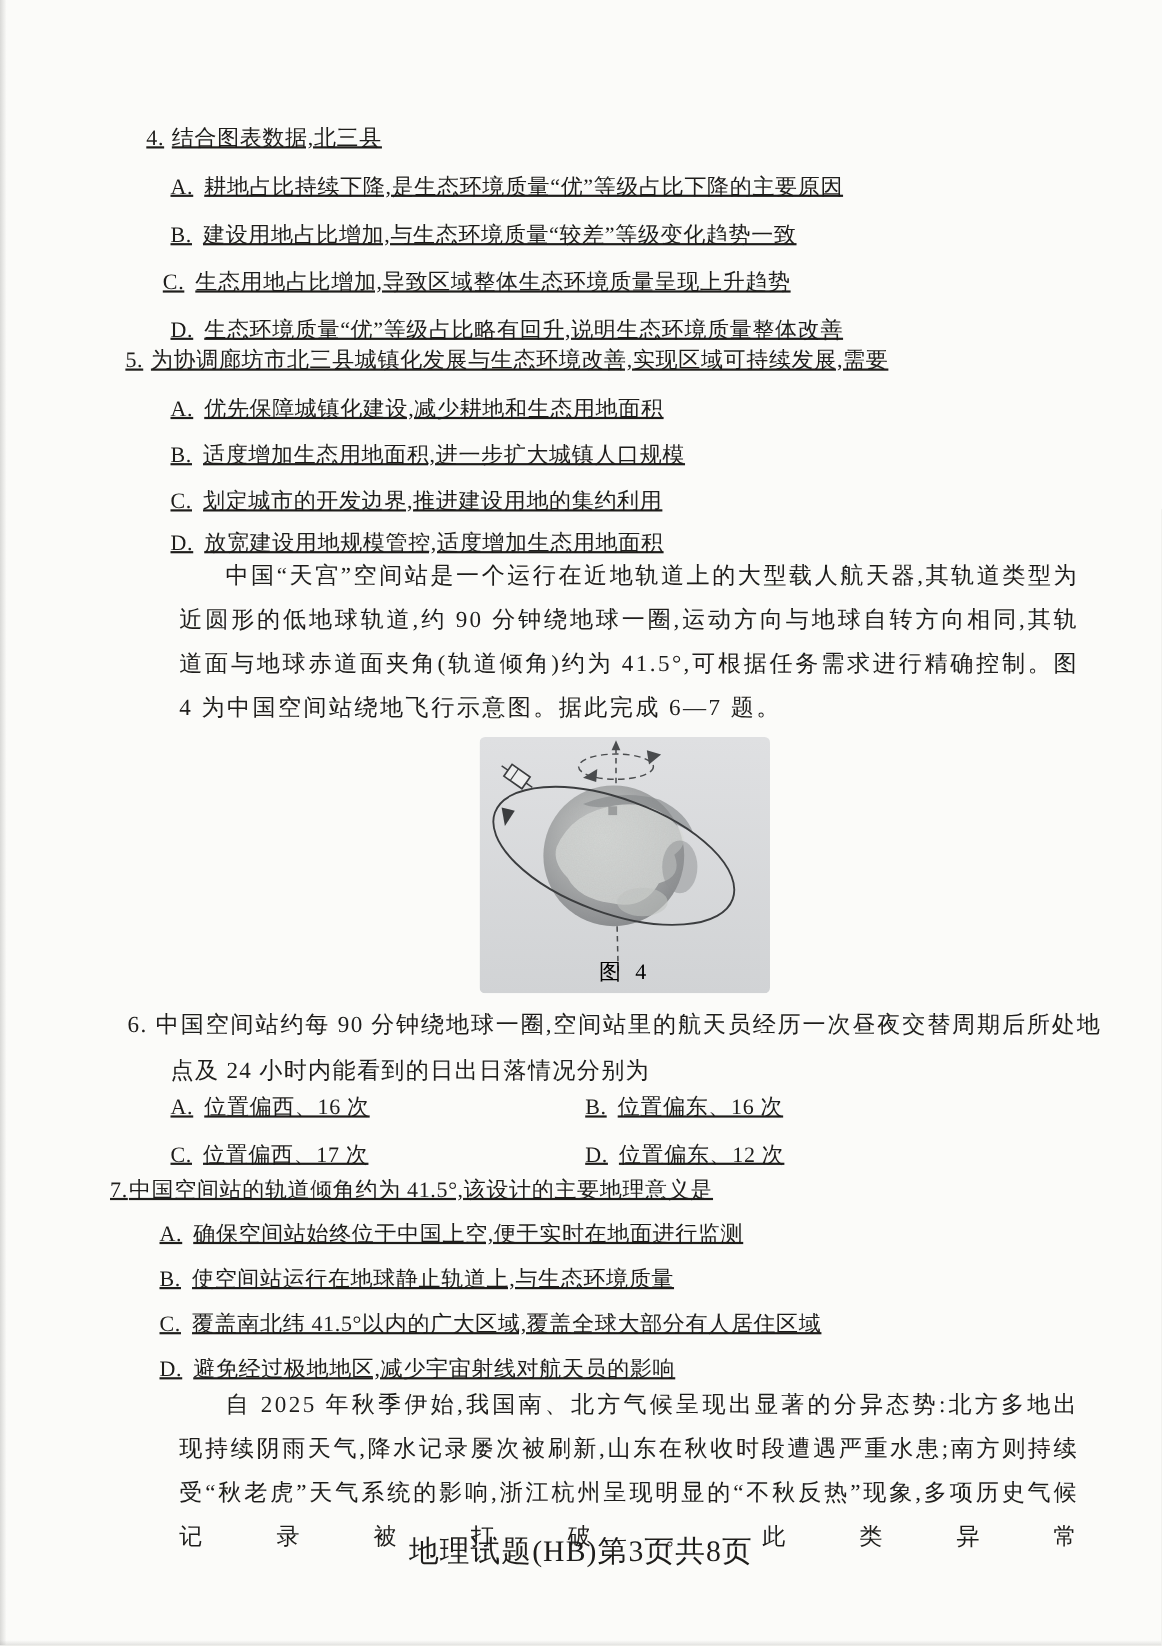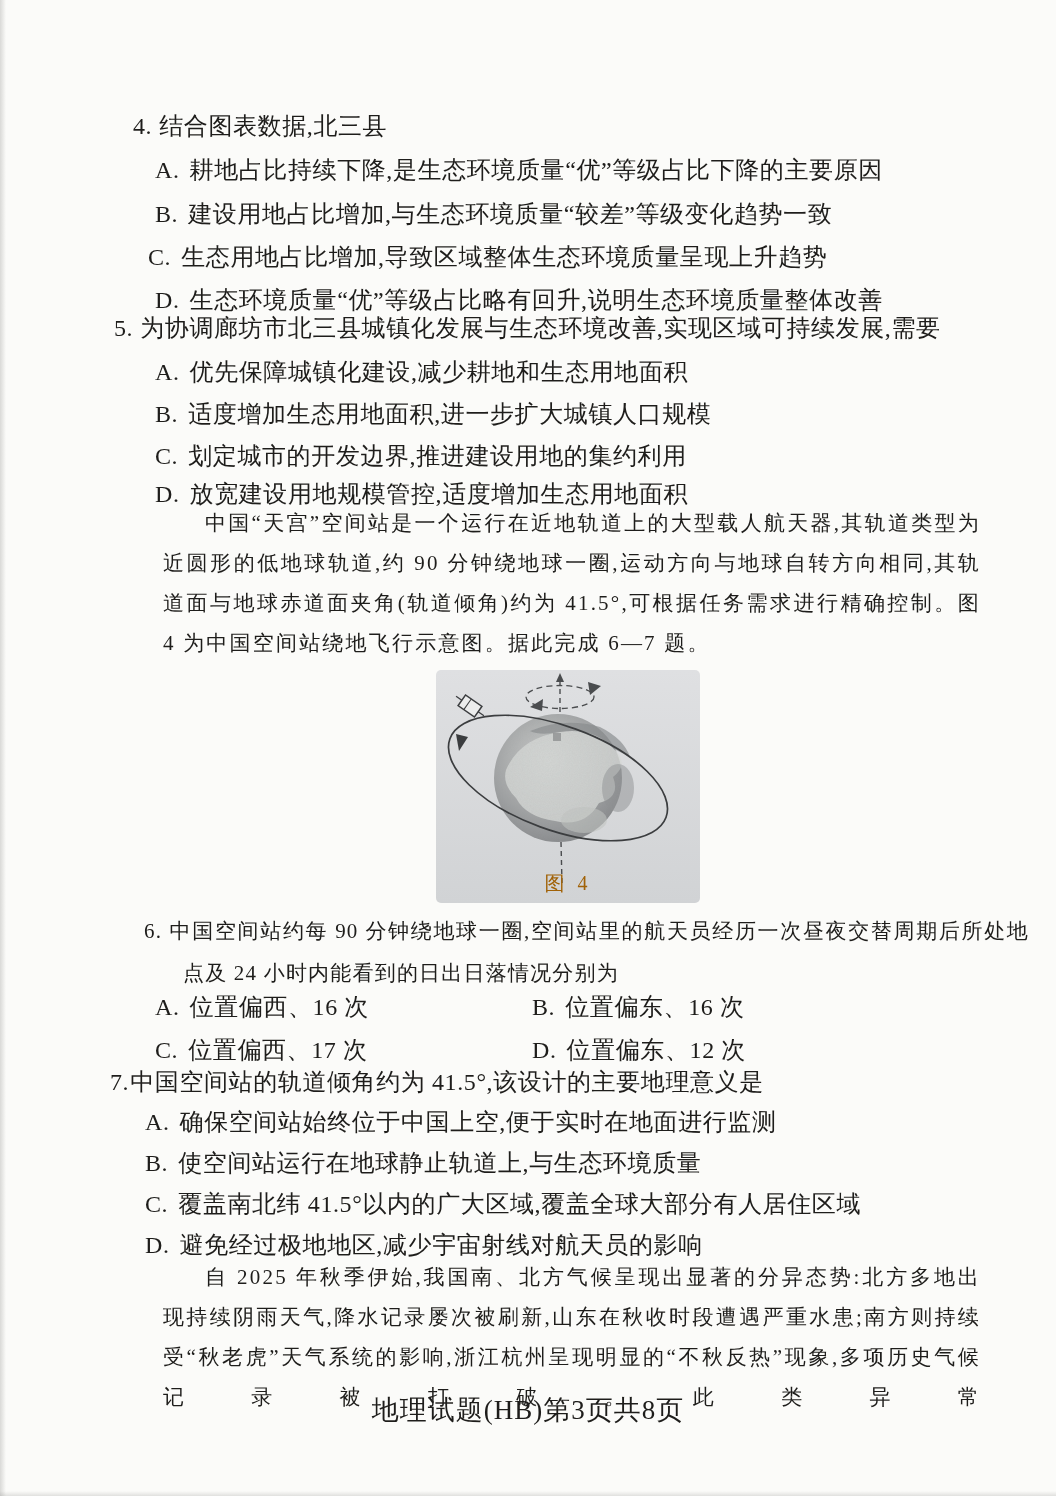--- a/index.html
+++ b/index.html
@@ -17,45 +17,45 @@
     background:linear-gradient(90deg, rgba(130,130,128,0.28), rgba(130,130,128,0));
     pointer-events:none;
   }
   .page::after {
     content:""; position:absolute; left:0; right:0; bottom:0; height:5px;
     background:linear-gradient(0deg, rgba(130,130,128,0.22), rgba(130,130,128,0));
     pointer-events:none;
   }
   .abs { position:absolute; }
   .t {
-    font-size:24px; line-height:30px;
-    letter-spacing:0.6px; white-space:nowrap;
+    font-size:20px; line-height:30px;
+    letter-spacing:0.6px; white-space:nowrap;text-decoration:underline;
   }
   .qnum { margin-right:7px; }
   .qnum-tight { margin-right:1px; }
   .opt-label { margin-right:10px; }
   .para {
     font-size:21px; line-height:40px;
     text-align:justify; text-indent:2em;
     letter-spacing:2.2px;
     margin-left:28px;
   }
   .para-fill { text-align-last:justify; }
   .stem-wrap {
     width:846px; font-size:21px; line-height:42px;
     text-align:justify; letter-spacing:1.2px;
-    padding-left:39px; text-indent:-39px;margin-left:28px;
+    padding-left:39px; text-indent:-39px;
   }
   .figure-block {
     left:436px; top:670px; width:264px; height:233px;
     border-radius:5px;
   }
   .figure-caption {
     position:absolute; left:50%; bottom:6px; transform:translateX(-50%);
-    font-size:20px; letter-spacing:4px; white-space:nowrap; color:#a16207;
+    font-size:20px; letter-spacing:4px; white-space:nowrap; color:#000000;
   }
   .footer-row {
     left:0; right:0; top:1392px;
     display:flex; justify-content:center; 
     font-size:27px; letter-spacing:1px;
   }
 </style>
 </head>
 <body>
 
@@ -160,21 +160,21 @@
   <div class="abs t" style="left:532px;top:992px">
     <span class="opt-label">B.</span><span>位置偏东、16 次</span>
   </div>
   <div class="abs t" style="left:155px;top:1035px">
     <span class="opt-label">C.</span><span>位置偏西、17 次</span>
   </div>
   <div class="abs t" style="left:532px;top:1035px">
     <span class="opt-label">D.</span><span>位置偏东、12 次</span>
   </div>
 
-  <div class="abs t" style="left:110px;top:1067px">
+  <div class="abs t" style="left:100px;top:1067px">
     <span class="qnum-tight">7.</span><span>中国空间站的轨道倾角约为 41.5°,该设计的主要地理意义是</span>
   </div>
   <div class="abs t" style="left:145px;top:1107px">
     <span class="opt-label">A.</span><span>确保空间站始终位于中国上空,便于实时在地面进行监测</span>
   </div>
   <div class="abs t" style="left:145px;top:1148px">
     <span class="opt-label">B.</span><span>使空间站运行在地球静止轨道上,与生态环境质量</span>
   </div>
   <div class="abs t" style="left:145px;top:1189px">
     <span class="opt-label">C.</span><span>覆盖南北纬 41.5°以内的广大区域,覆盖全球大部分有人居住区域</span>

